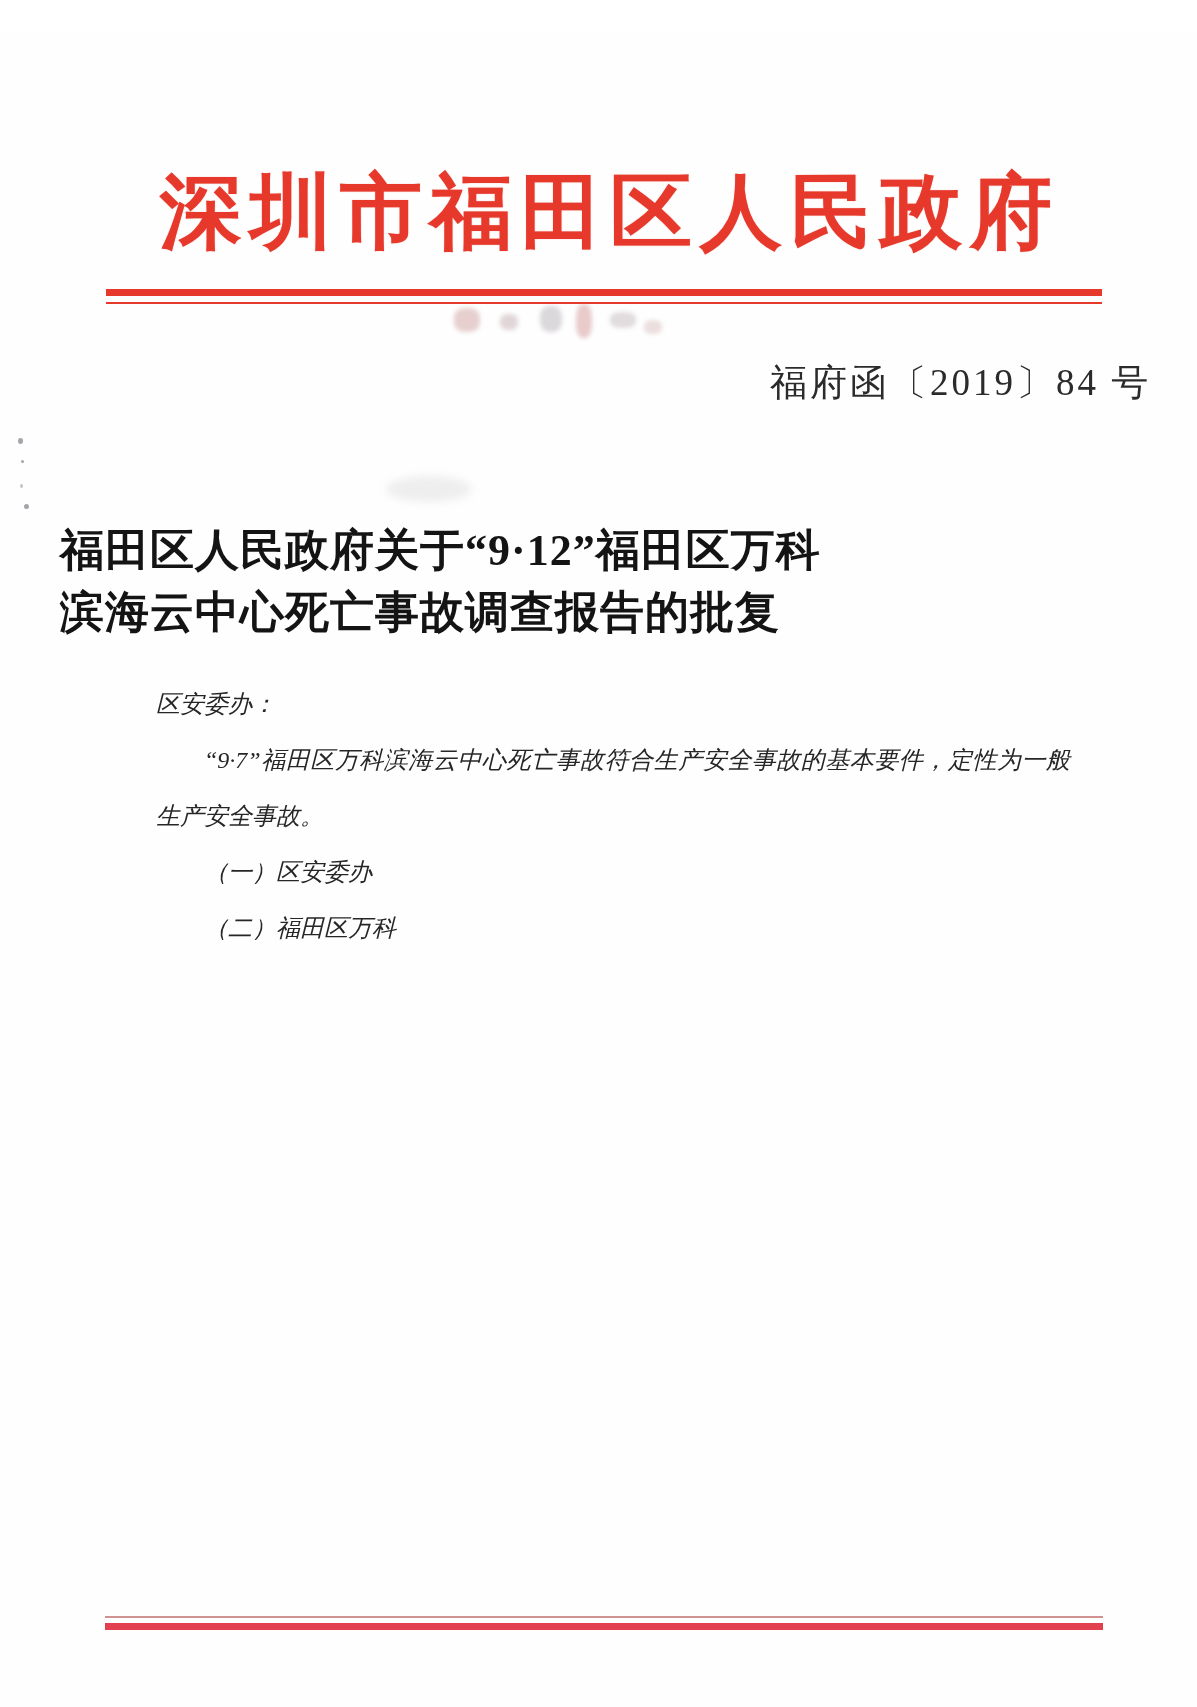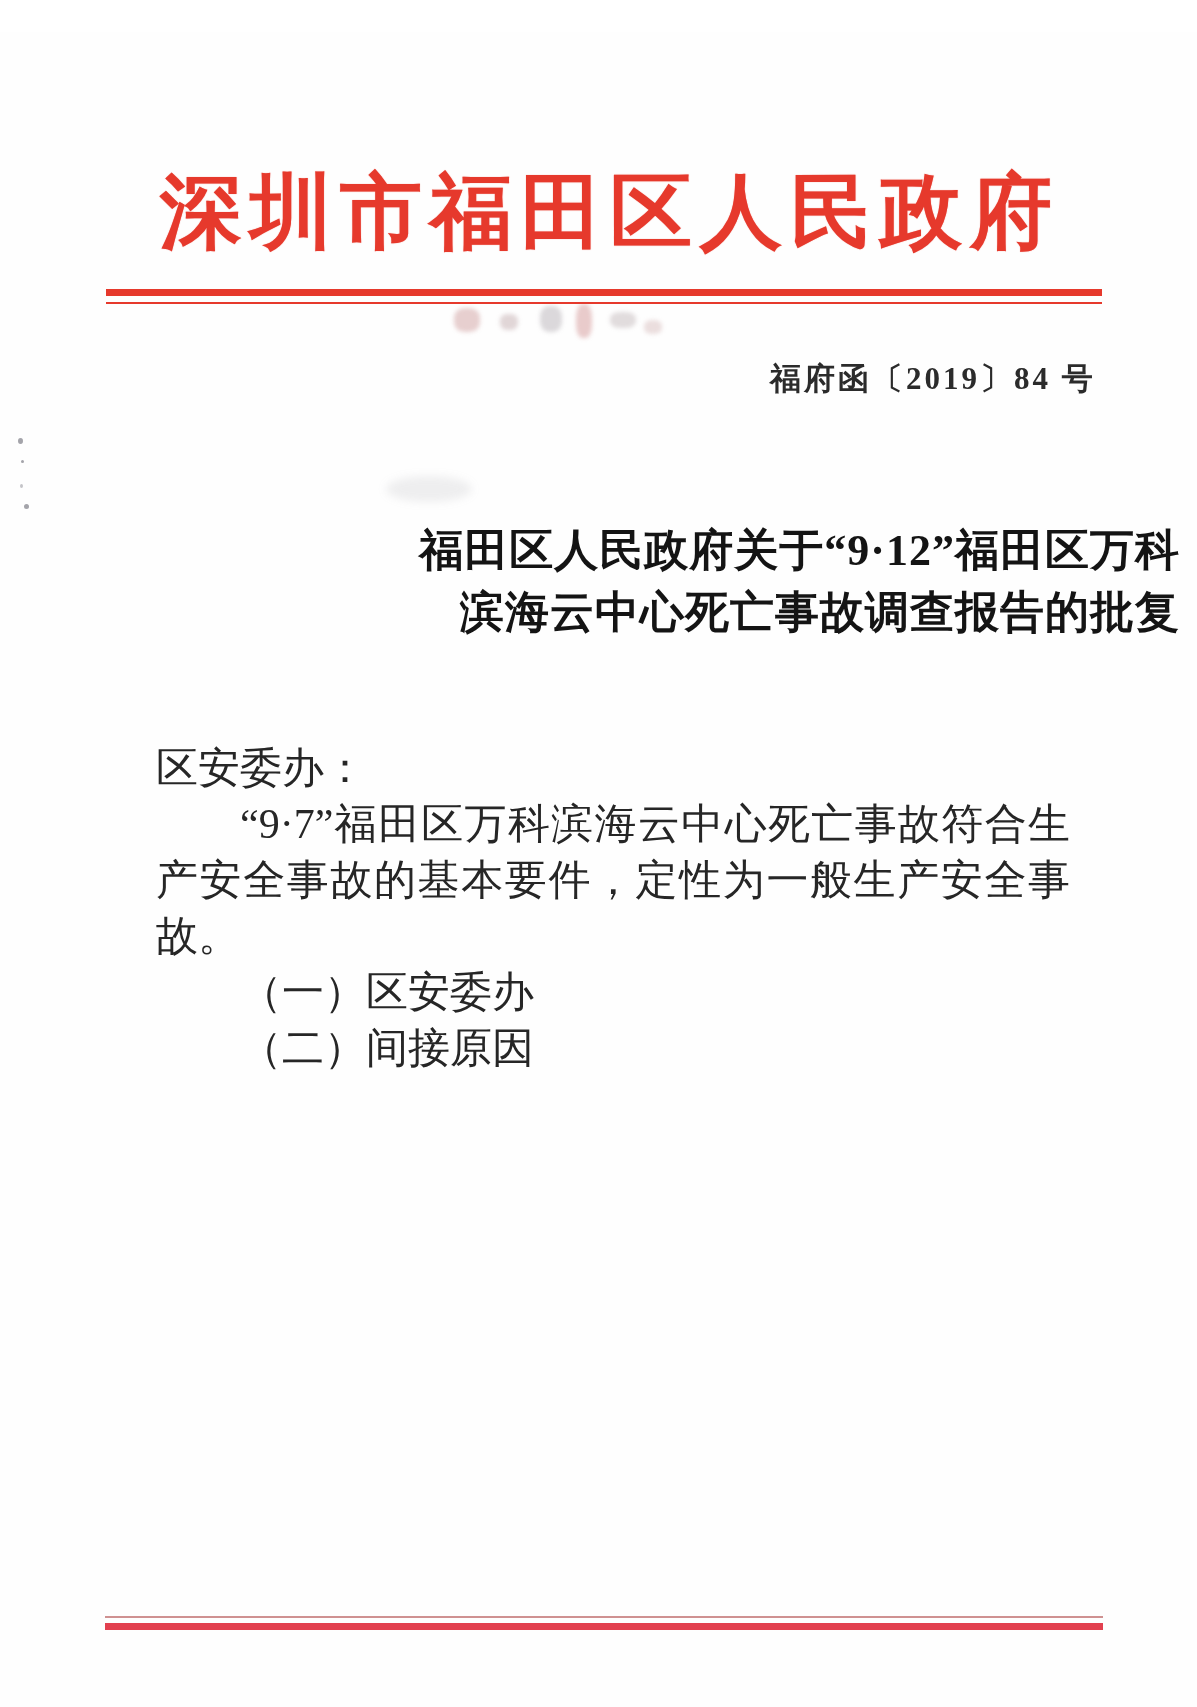--- a/index.html
+++ b/index.html
@@ -47,40 +47,40 @@
   .speck.s2 { left: 21px; top: 428px; width: 3px; height: 3px; }
   .speck.s3 { left: 20px; top: 452px; width: 3px; height: 4px; background: rgba(110,110,120,.4); }
   .speck.s4 { left: 24px; top: 472px; width: 5px; height: 5px; }
   .smudge {
     position: absolute; left: 386px; top: 444px; width: 86px; height: 26px;
     background: rgba(120,120,130,.12); border-radius: 50%; filter: blur(4px);
   }
   
   .doc-number {
     position: absolute; top: 326px; left: 770px;
-    font-size: 31px; color: #2b2b2b;
+    font-size: 37px; color: #2b2b2b;
     letter-spacing: 3px;
     white-space: nowrap;
-    font-weight: bold;
   }
   
   .doc-title {
     position: absolute; top: 488px; left: 60px; width: 1120px;
-    text-align: right;
+    text-align: left;
     font-size: 44px; line-height: 62px;
     font-weight: bold; color: #141414;
     letter-spacing: 1px;
   }
   
   .body-block {
-    position: absolute; top: 708px; left: 156px; width: 914px;
-    font-size: 42px; line-height: 56px;
+    position: absolute; top: 644px; left: 156px; width: 914px;
+    font-size: 24px; line-height: 56px;
     color: #262626;
     text-align: justify;
     overflow-wrap: break-word;
+    font-style: italic;
   }
   .body-block p { margin: 0; }
   .para, .heading, .subheading { text-indent: 2em; }
   .heading {
     font-family: "Liberation Sans", sans-serif;
     font-weight: bold;
     letter-spacing: 2px;
     color: #1b1b1b;
   }
   
@@ -116,19 +116,19 @@
 
   <div class="doc-title">
     <div>福田区人民政府关于“9·12”福田区万科</div>
     <div>滨海云中心死亡事故调查报告的批复</div>
   </div>
 
   <div class="body-block">
     <p class="salutation">区安委办：</p>
     <p class="para">“9·7”福田区万科滨海云中心死亡事故符合生产安全事故的基本要件，定性为一般生产安全事故。</p>
     <p class="subheading">（一）区安委办</p>
-    <p class="subheading">（二）间接原因</p>
+    <p class="subheading">（二）福田区万科</p>
   </div>
 
   <div class="rule footer-thin"></div>
   <div class="rule footer-thick"></div>
 
 </div>
 
 </body></html>

